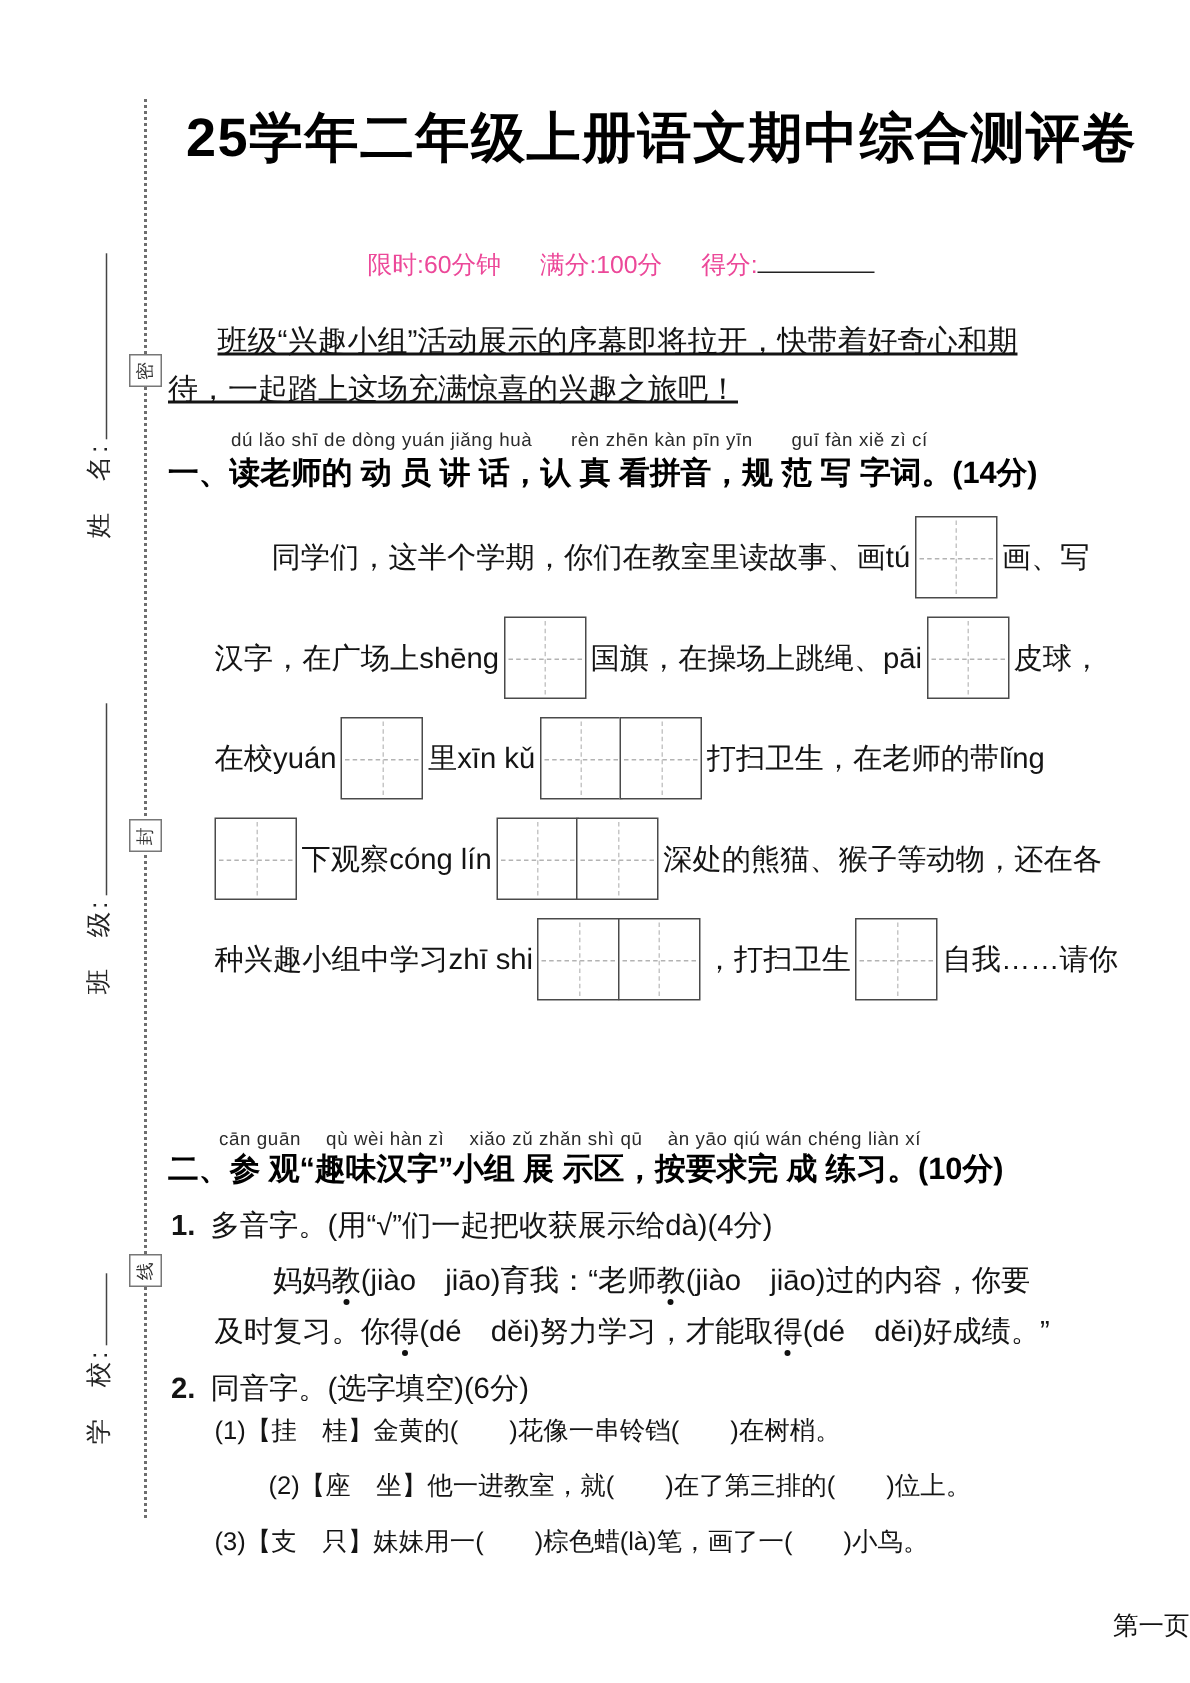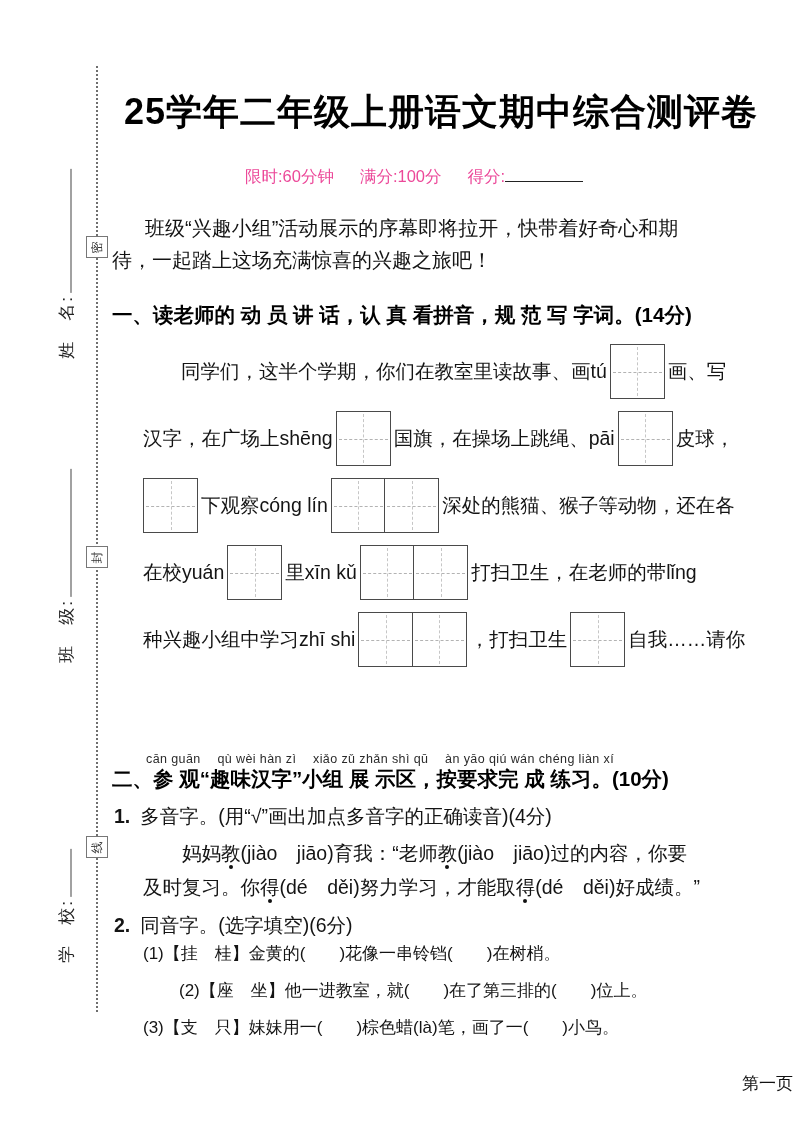--- a/index.html
+++ b/index.html
@@ -113,31 +113,32 @@
     </div>
   <div class="seal-box" style="left:97px;top:557px;">
       <span>封</span>
     </div>
   <div class="seal-box" style="left:97px;top:847px;">
       <span>线</span>
     </div>
 
   <div class="main">
 
-    <h1 class="title abs" style="top:88px;left:0;">25学年二年级上册语文期中综合测评卷</h1>
+    <h1 class="title abs" style="top:68px;left:0;">25学年二年级上册语文期中综合测评卷</h1>
 
     <div class="meta abs" style="top:166px;left:135px;">
       <span>限时:60分钟</span><span>满分:100分</span><span style="margin-right:0;">得分:</span><span class="score-blank"></span>
     </div>
 
-    <div class="intro abs" style="top:212px;left:2px;width:658px;">
+    <div class="intro abs" style="top:212px;left:2px;width:658px;text-decoration:underline;">
       <div class="indent1">班级“兴趣小组”活动展示的序幕即将拉开，快带着好奇心和期</div>
       <div>待，一起踏上这场充满惊喜的兴趣之旅吧！</div>
     </div>
 
+    <div class="pinyin abs" style="top:285px;left:44px;">dú  lǎo  shī  de  dòng yuán jiǎng huà　　rèn  zhēn kàn  pīn  yīn　　guī  fàn  xiě  zì   cí</div>
     <h2 class="sec-head abs" style="top:301px;left:2px;">一、读老师的 动 员 讲 话，认 真 看拼音，规 范 写 字词。(14分)</h2>
 
     <div class="blines abs" style="top:338px;left:2px;">
 
       <div class="bline ind2">
         <span>同学们，这半个学期，你们在教室里读故事、画tú</span>
           <span class="tzg">
             <i></i>
           </span>
           <span>画、写</span>
@@ -148,66 +149,66 @@
           <span class="tzg">
             <i></i>
           </span>
           <span>国旗，在操场上跳绳、pāi</span>
           <span class="tzg">
             <i></i>
           </span>
           <span>皮球，</span>
       </div>
 
+      <div class="bline">
+        <span>在校yuán</span>
+          <span class="tzg">
+            <i></i>
+          </span>
+          <span>里xīn kǔ</span>
+          <span class="tzg">
+            <i></i>
+            <i></i>
+          </span>
+          <span>打扫卫生，在老师的带lǐng</span>
+      </div>
+
       <div class="bline nopad">
         <span class="tzg" style="margin-left:0;">
             <i></i>
           </span>
           <span>下观察cóng lín</span>
           <span class="tzg">
             <i></i>
             <i></i>
           </span>
           <span>深处的熊猫、猴子等动物，还在各</span>
       </div>
 
       <div class="bline">
-        <span>在校yuán</span>
-          <span class="tzg">
-            <i></i>
-          </span>
-          <span>里xīn kǔ</span>
-          <span class="tzg">
-            <i></i>
-            <i></i>
-          </span>
-          <span>打扫卫生，在老师的带lǐng</span>
-      </div>
-
-      <div class="bline">
         <span>种兴趣小组中学习zhī shi</span>
           <span class="tzg">
             <i></i>
             <i></i>
           </span>
           <span>，打扫卫生</span>
           <span class="tzg">
             <i></i>
           </span>
           <span>自我……请你</span>
       </div>
 
 
     </div>
 
     <div class="pinyin abs" style="top:751px;left:36px;">cān guān　  qù  wèi hàn  zì　  xiǎo  zǔ  zhǎn shì  qū　  àn  yāo qiú  wán chéng liàn  xí</div>
     <h2 class="sec-head abs" style="top:765px;left:2px;">二、参 观“趣味汉字”小组 展 示区，按要求完 成 练习。(10分)</h2>
 
     <div class="qtitle abs" style="top:803px;left:4px;">
-      <span class="qnum">1.</span><span>多音字。(用“√”画出加点多音字的正确读音)(4分)</span>
+      <span class="qnum">1.</span><span>多音字。(用“√”们一起把收获展示给dà)(4分)</span>
     </div>
 
     <div class="qline abs" style="top:840px;left:72px;">
       <span>妈妈</span><span class="dm">教</span><span>(jiào　jiāo)育我：“老师</span><span class="dm">教</span><span>(jiào　jiāo)过的内容，你要</span>
     </div>
     <div class="qline abs" style="top:874px;left:33px;">
       <span>及时复习。你</span><span class="dm">得</span><span>(dé　děi)努力学习，才能取</span><span class="dm">得</span><span>(dé　děi)好成绩。”</span>
     </div>
 
     <div class="qtitle abs" style="top:912px;left:4px;text-align:center;">

